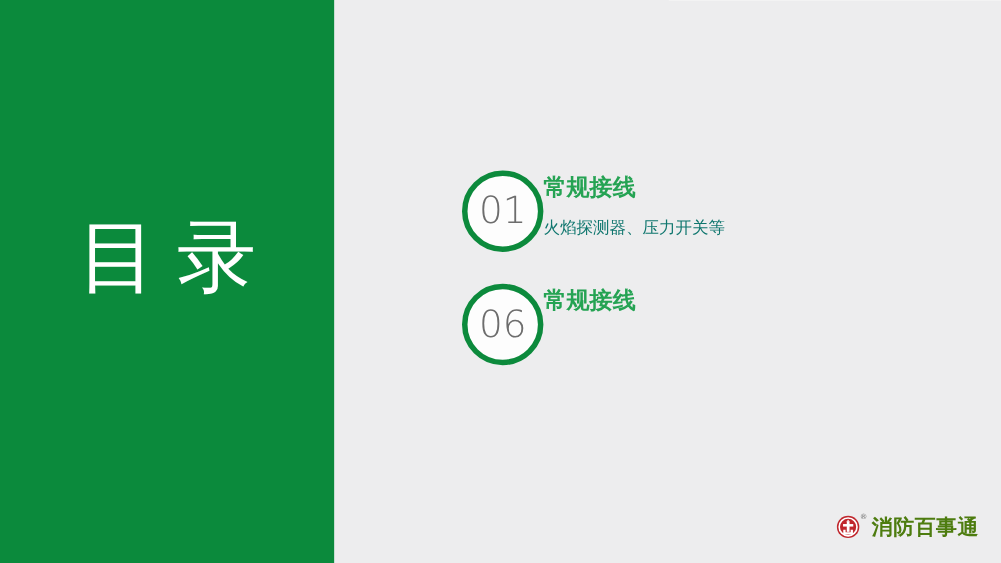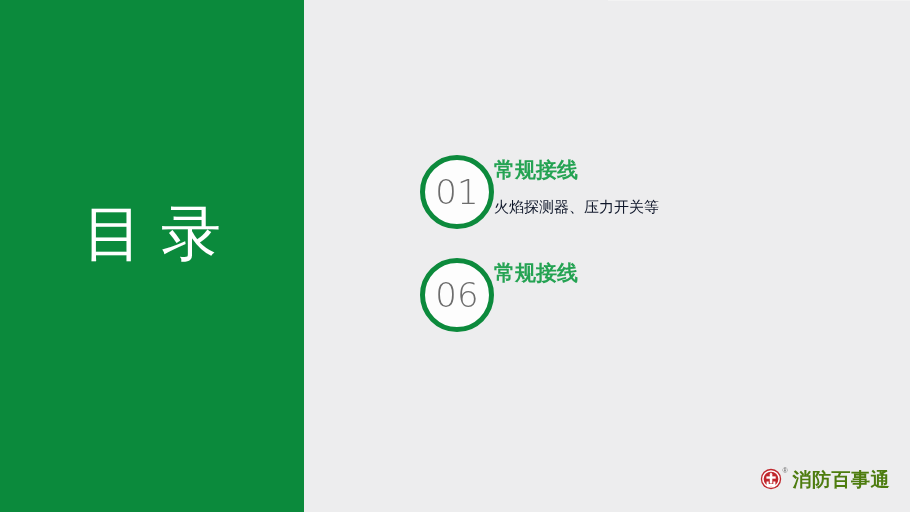--- a/index.html
+++ b/index.html
@@ -27,21 +27,21 @@
     height: 512px;
     background: #0b8a3c;
   }
   .left-title {
     position: absolute;
     left: 0;
     top: 178px;
     width: 304px;
     text-align: center;
     color: #ffffff;
-    font-size: 60px;
+    font-size: 72px;
     line-height: 110px;
     font-weight: 400;
     letter-spacing: 18px;
     text-indent: 18px;
     white-space: nowrap;
     font-family: "DejaVu Sans", "Liberation Sans", sans-serif;
   }
 
   
   .content {
@@ -93,21 +93,21 @@
     line-height: 27px;
     font-weight: 700;
     color: #25a353;
     white-space: nowrap;
     font-family: "DejaVu Sans", "Liberation Sans", sans-serif;
   }
   .toc-sub {
     margin-top: 12px;
     font-size: 15px;
     line-height: 22px;
-    color: #0f172a;
+    color: #0f766e;
     white-space: nowrap;
     font-family: "DejaVu Sans", "Liberation Sans", sans-serif;
   }
 
   
   .brand {
     position: absolute;
     right: 20px;
     bottom: 22px;
     display: flex;

